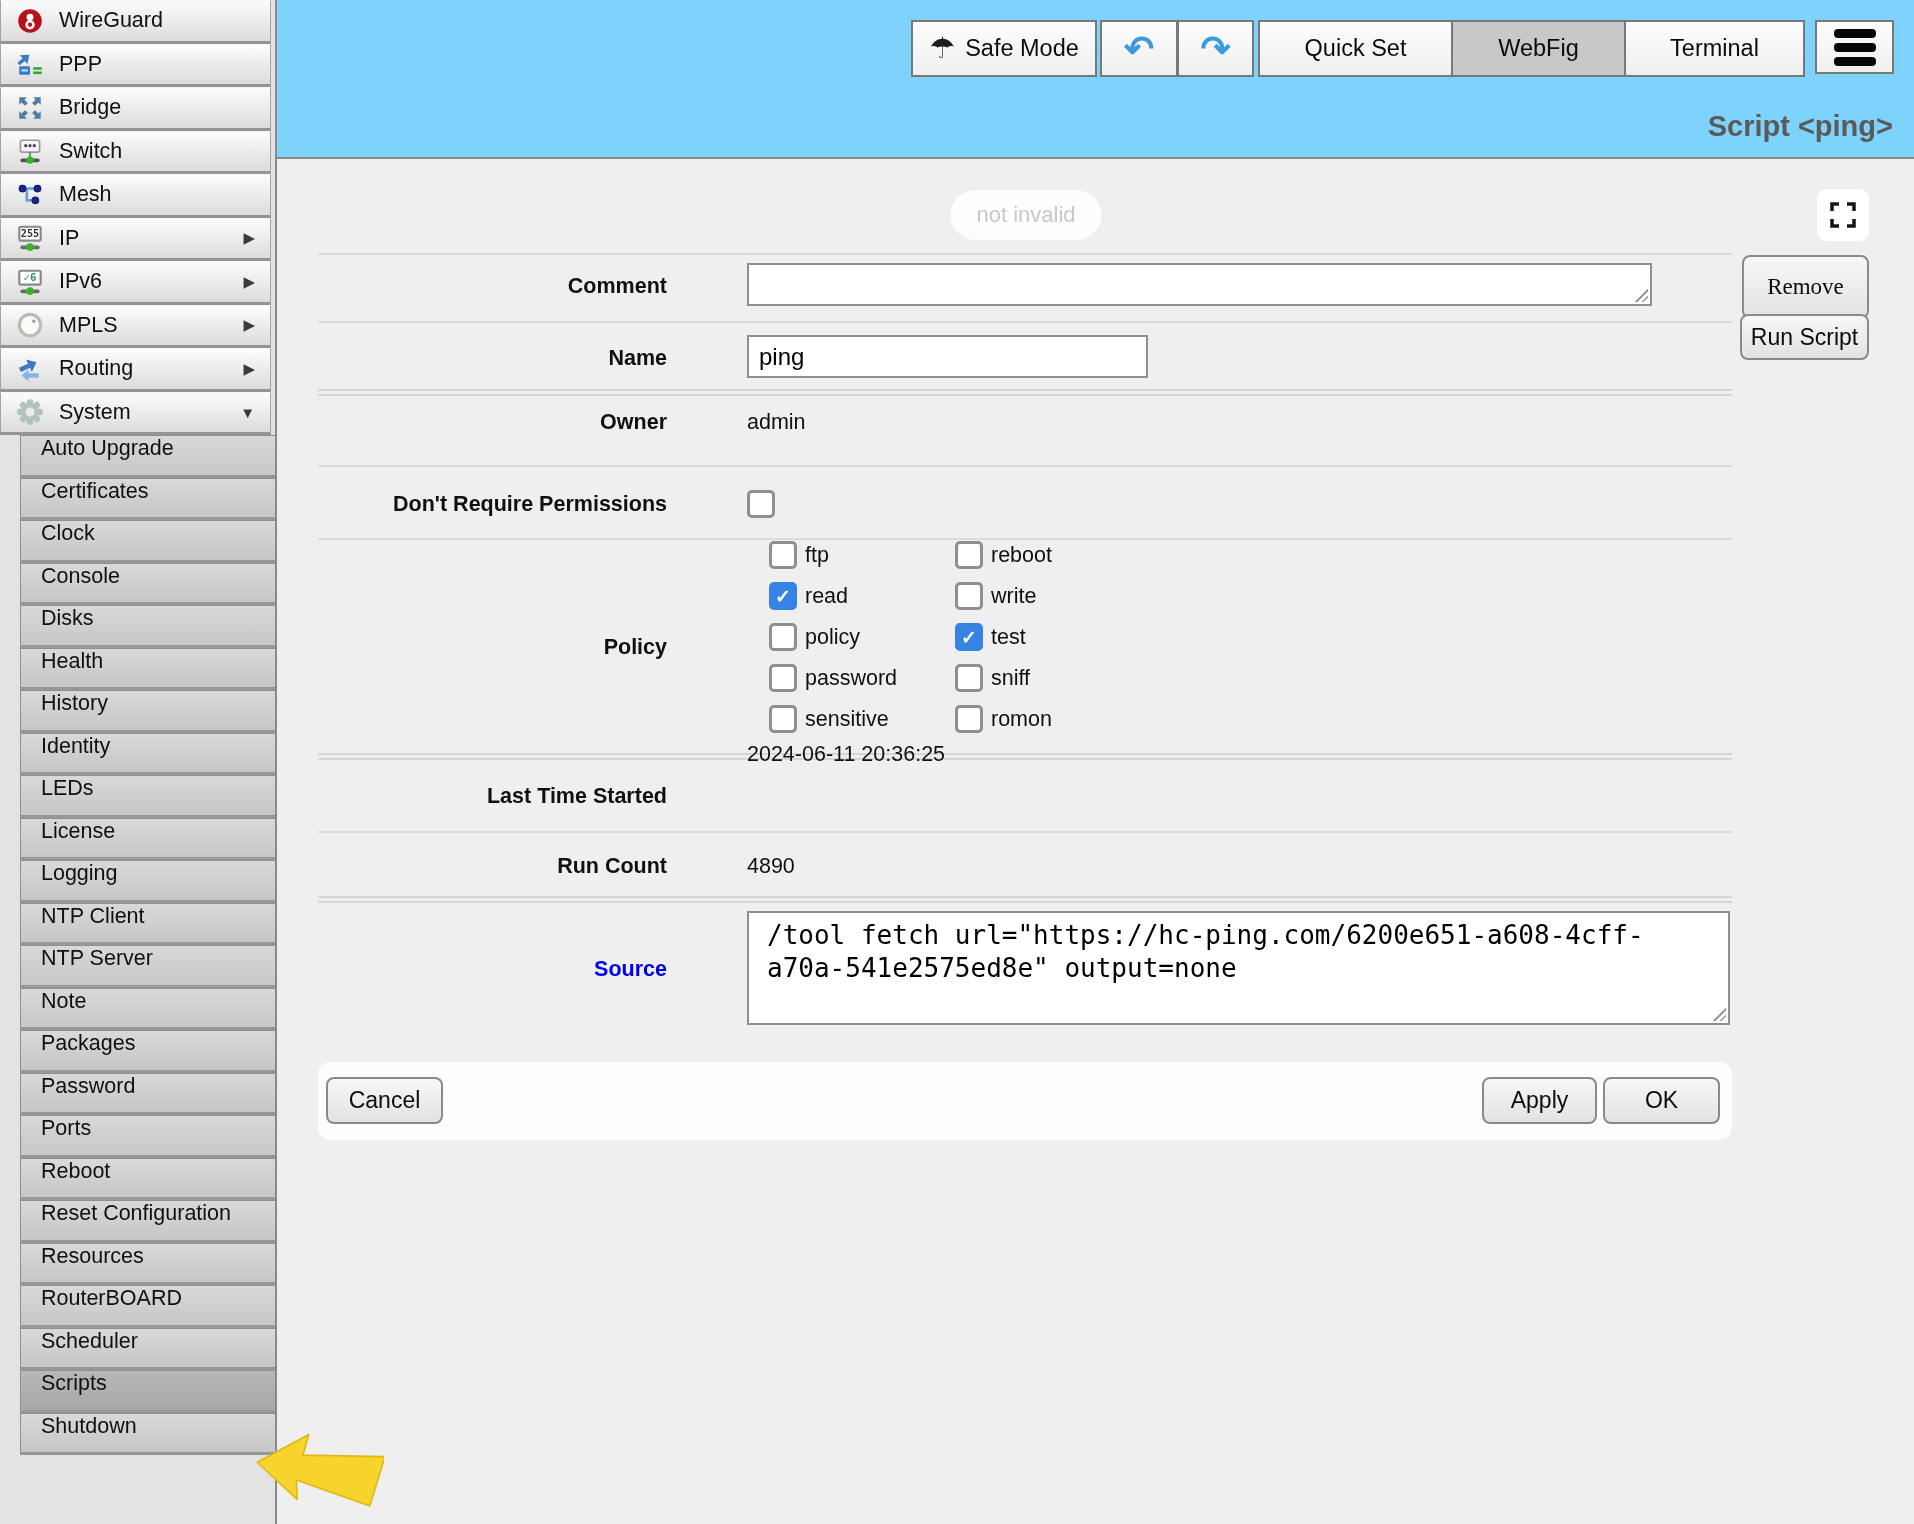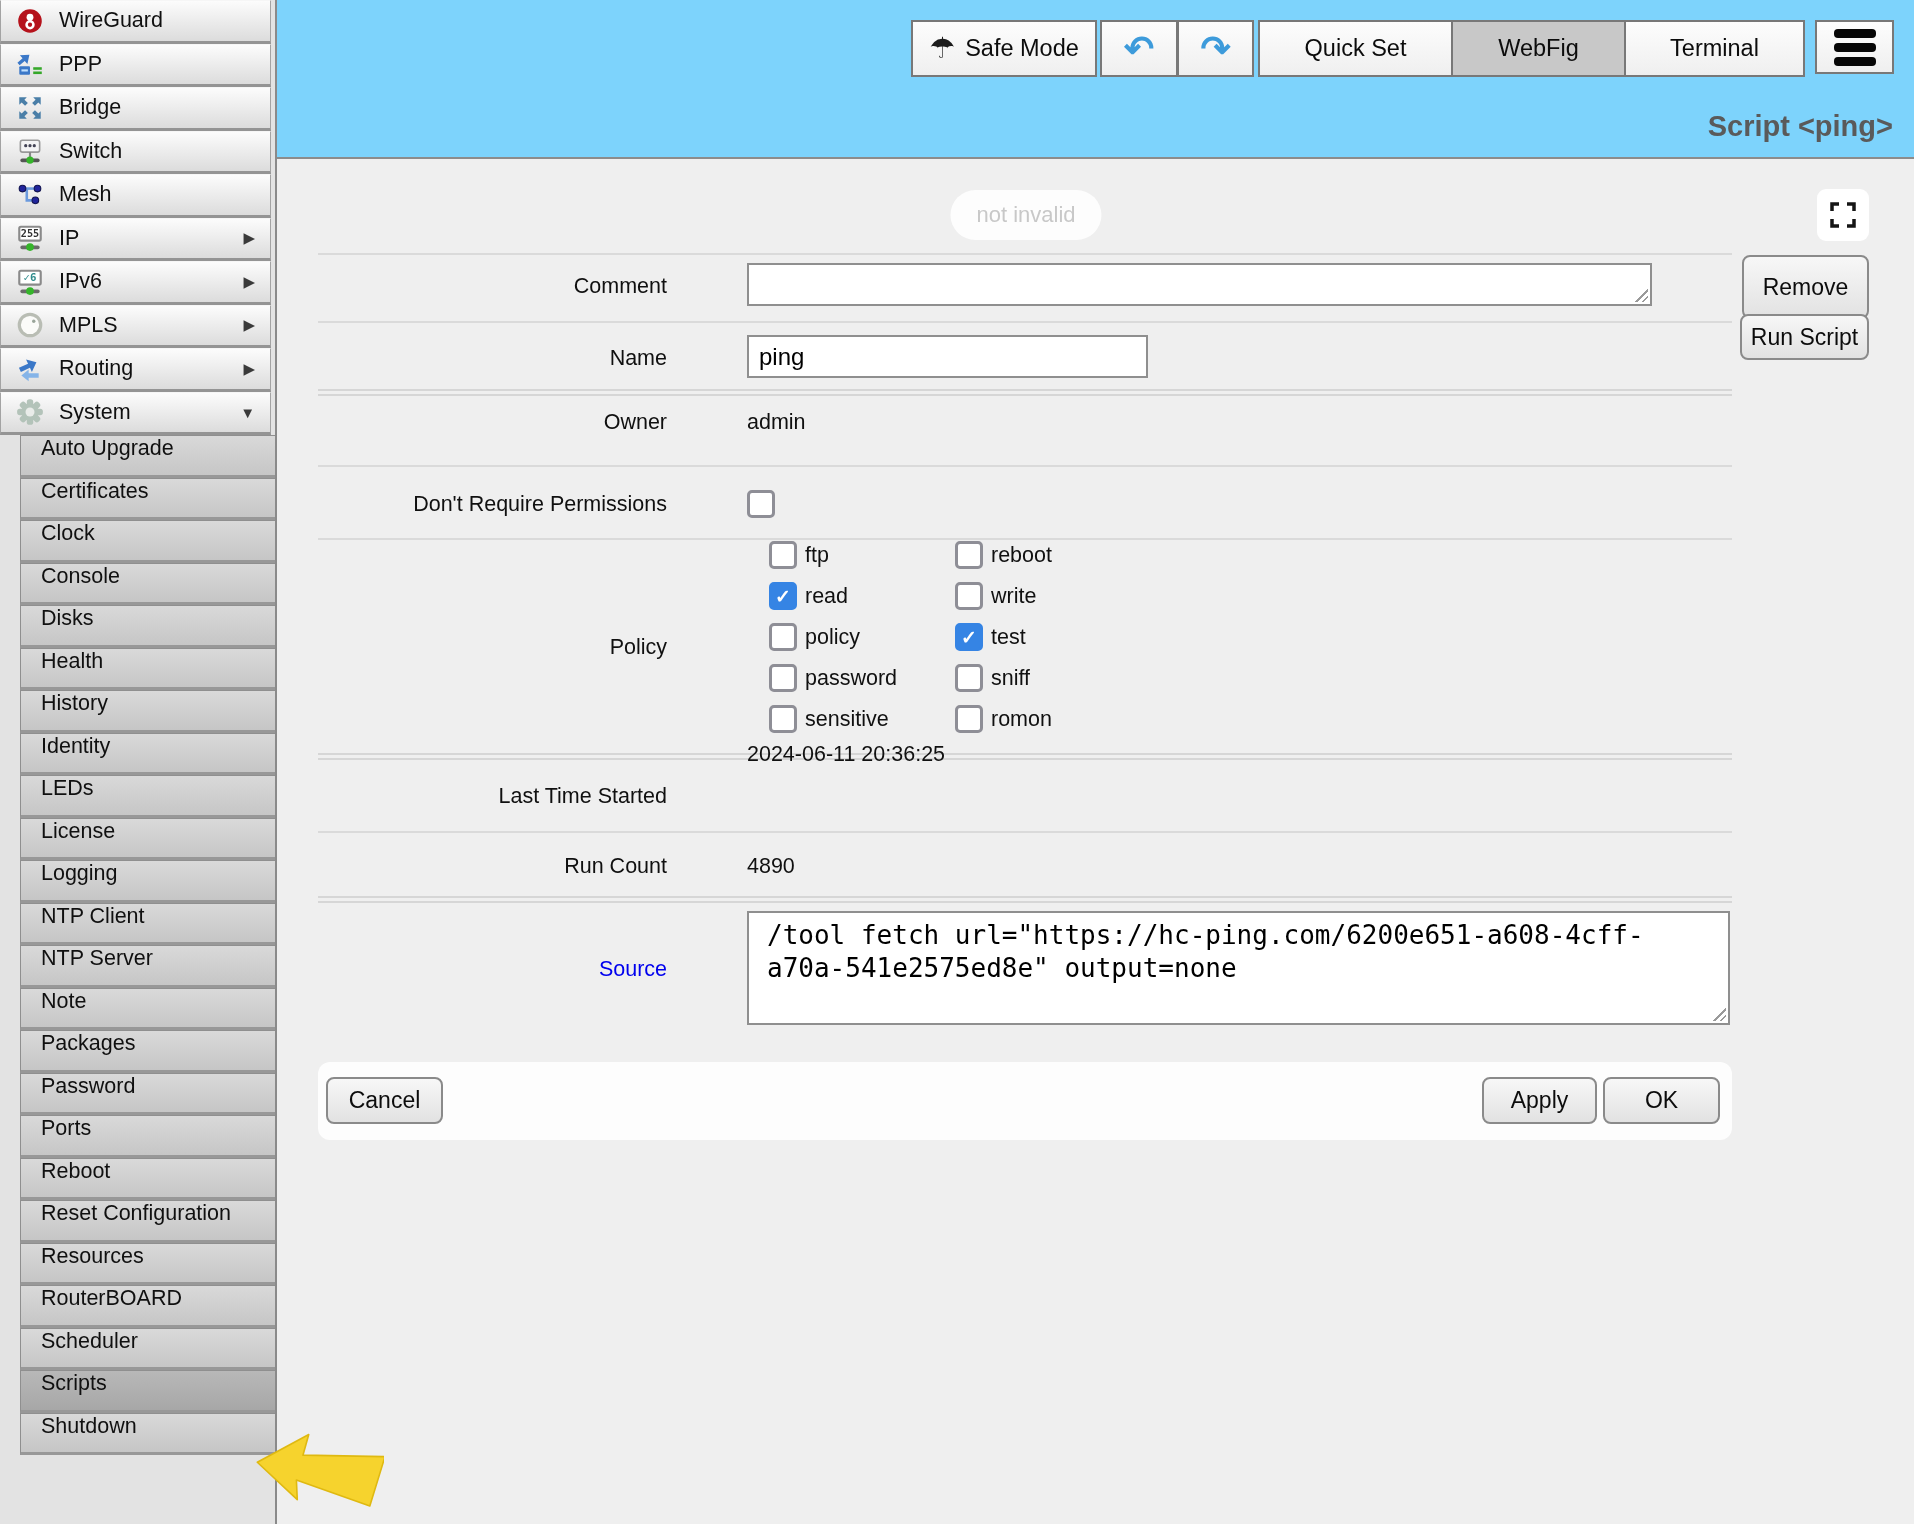--- a/index.html
+++ b/index.html
@@ -39,21 +39,21 @@
   .content-bg{position:absolute;left:277px;top:159px;width:1637px;height:1365px;background:#efefef;}
   .pill{position:absolute;left:1026px;top:190px;transform:translateX(-50%);background:#fdfdfd;
         border-radius:26px;padding:12px 26px;font-size:22px;color:#c8c8c8;}
   .fs-btn{position:absolute;left:1817px;top:189px;width:52px;height:52px;background:#fff;border:none;
           border-radius:9px;display:flex;align-items:center;justify-content:center;cursor:pointer;}
   .btn{position:absolute;border:2px solid #8a8a8a;border-radius:8px;font-size:23px;color:#0c0c0c;
        background:linear-gradient(#f7f7f7,#e2e2e2);display:flex;align-items:center;justify-content:center;cursor:pointer;}
   .sep{position:absolute;left:318px;width:1414px;height:2px;background:#dadada;}
   .dsep{position:absolute;left:318px;width:1414px;height:7px;
         border-top:2px solid #d6d6d6;border-bottom:2px solid #d6d6d6;}
-  .flabel{position:absolute;left:318px;width:349px;text-align:right;font-size:21.5px;font-weight:normal;line-height:28px;}
+  .flabel{position:absolute;left:318px;width:349px;text-align:right;font-size:21.5px;font-weight:bold;line-height:28px;}
   .fvalue{position:absolute;left:747px;font-size:21.5px;line-height:28px;}
   .tinput{border:2px solid #8f8f8f;background:#fff;font-family:"Liberation Sans",sans-serif;}
   .ta-wrap{position:absolute;}
   .ta-wrap textarea{width:100%;height:100%;resize:none;overflow:hidden;border:2px solid #8f8f8f;background:#fff;}
   .grip{position:absolute;right:4px;bottom:4px;width:15px;height:15px;pointer-events:none;
         background:repeating-linear-gradient(135deg,transparent 0 3px,#9a9a9a 3px 4.5px);
         clip-path:polygon(100% 0,100% 100%,0 100%);}
   .cb{width:28px;height:28px;border:3px solid #8e8e96;border-radius:5px;background:#fff;flex:none;
       display:flex;align-items:center;justify-content:center;font-size:19px;font-weight:bold;color:#fff;cursor:pointer;}
   .cb.checked{background:var(--accent,#3584e4);border-color:var(--accent,#3584e4);}
@@ -106,21 +106,21 @@
   <div class="pill">not invalid</div>
 
   <button class="fs-btn">
     <span style="display:flex;">
       <svg width="30" height="30" viewBox="0 0 30 30">
           <path d="M4 11 V4 H11 M19 4 H26 V11 M26 19 V26 H19 M11 26 H4 V19" fill="none" stroke="#151515" stroke-width="3.5"></path>
         </svg>
     </span>
   </button>
 
-  <div class="btn" style="left:1742px;top:255px;width:127px;height:64px;">Remove</div>
+  <div class="btn" style="left:1742px;top:255px;width:127px;height:64px;font-family:Liberation Serif, serif;">Remove</div>
   <div class="btn" style="left:1740px;top:314px;width:129px;height:46px;">Run Script</div>
 
   <div class="sep" style="top:253px;"></div>
   <div class="sep" style="top:321px;"></div>
   <div class="dsep" style="top:389px;"></div>
   <div class="sep" style="top:465px;"></div>
   <div class="sep" style="top:538px;"></div>
   <div class="dsep" style="top:753px;"></div>
   <div class="sep" style="top:831px;"></div>
   <div class="dsep" style="top:896px;"></div>

